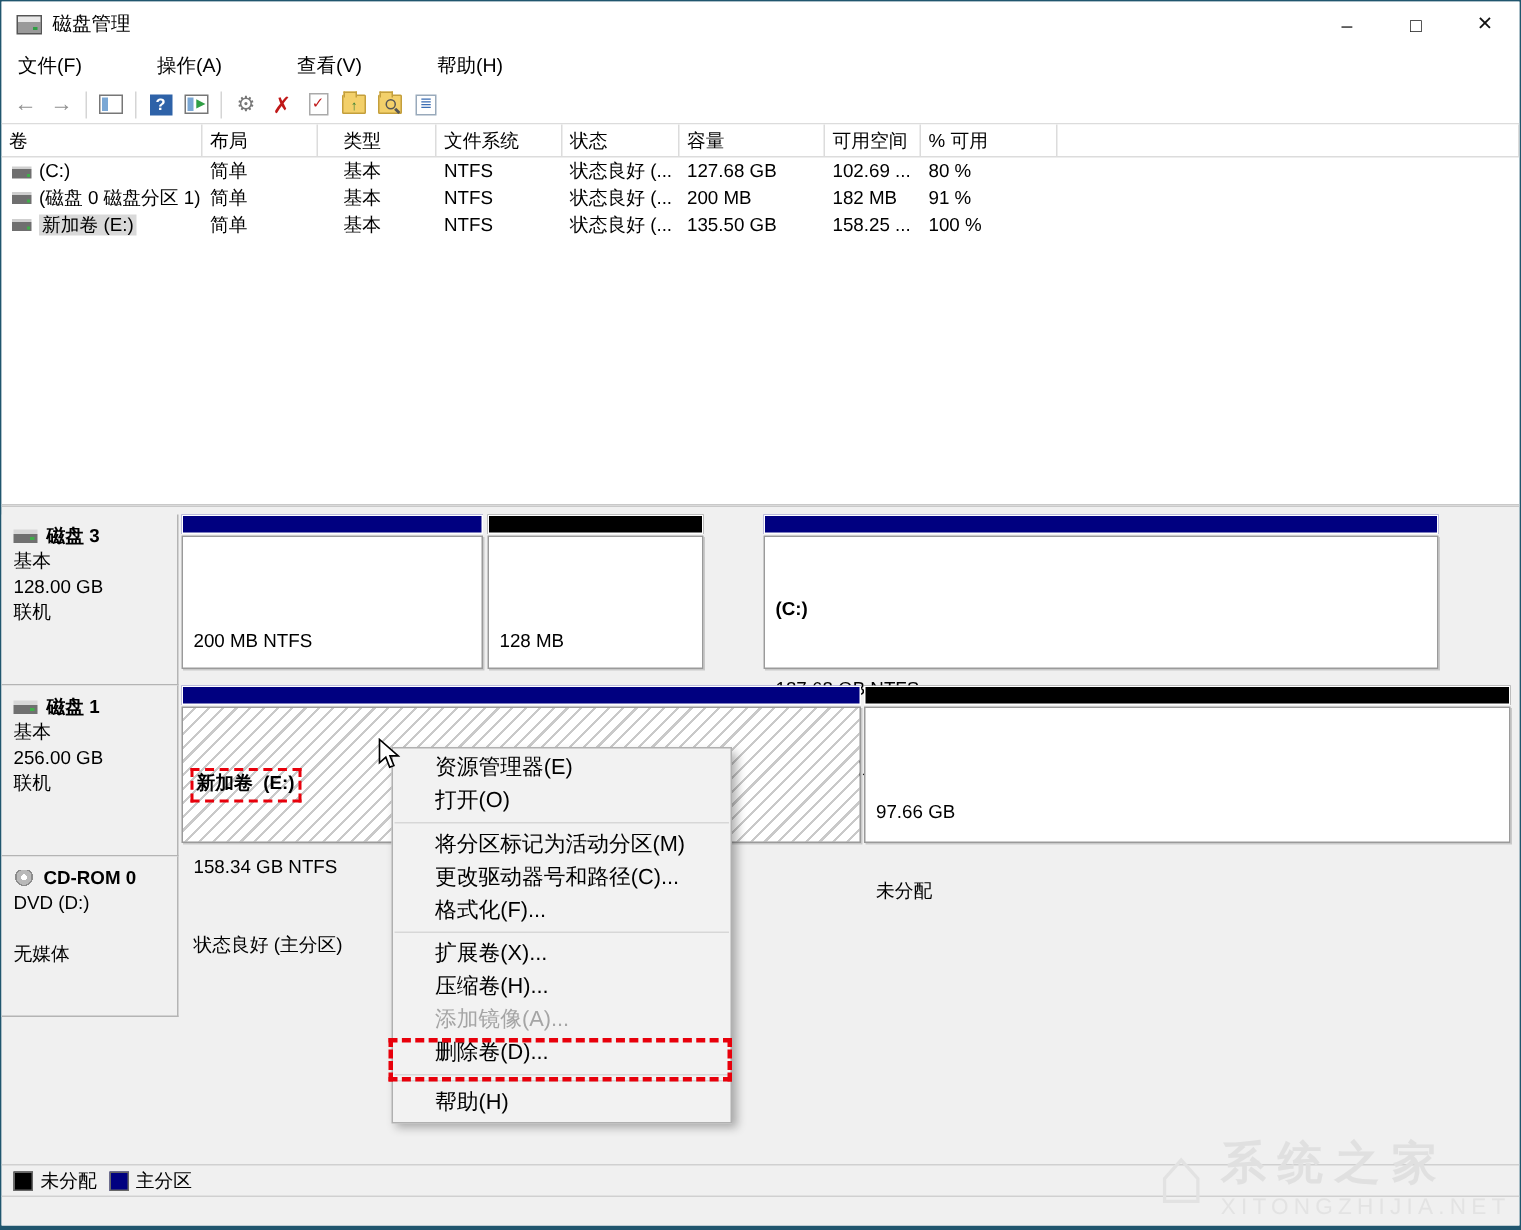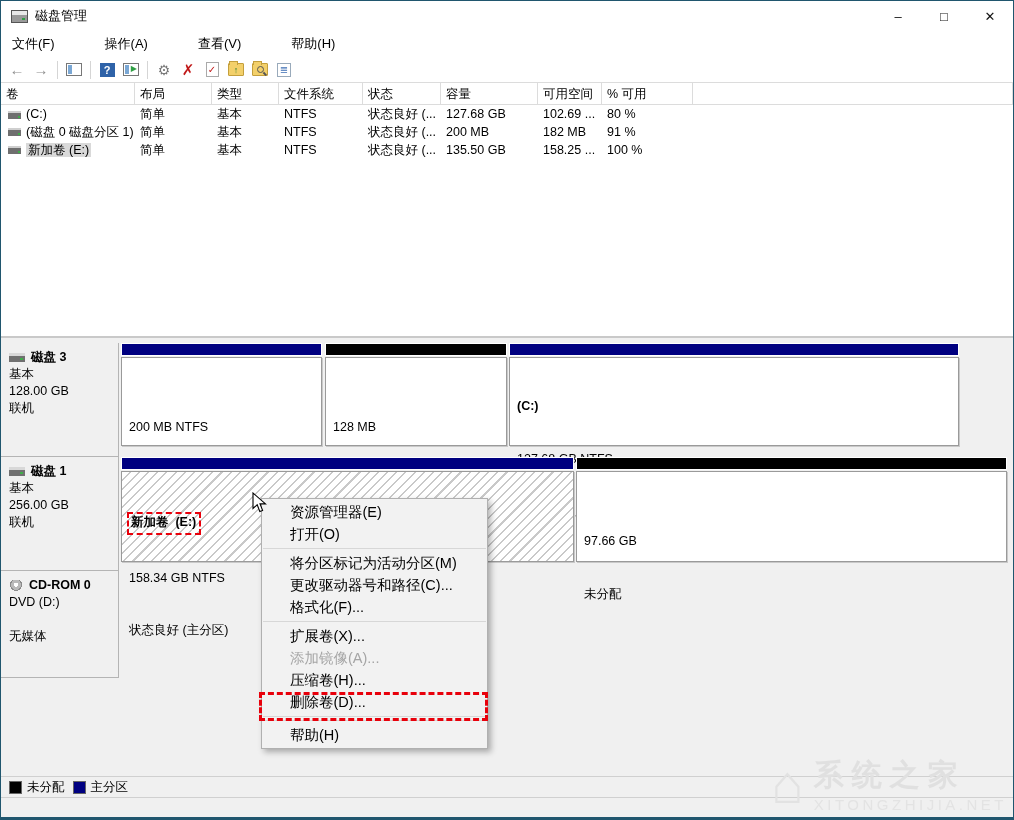--- a/index.html
+++ b/index.html
@@ -39,21 +39,21 @@
   .ico-folder .up { color:#2f7d32; font-weight:bold; }
   .ico-folder .lens { width:7px; height:7px; border:1.5px solid #555; border-radius:50%; position:relative; }
   .ico-folder .lens::after { content:""; position:absolute; width:4px; height:1.5px; background:#555; left:5px; top:6px; transform:rotate(45deg); }
   .ico-list { width:14px; height:14px; border:1px solid #9ab; background:#fff; color:#3c6eb4; font-size:10px; display:flex; align-items:center; justify-content:center; }
   
   .volume-list { position:absolute; left:0; top:82px; width:100%; height:254px; background:#fff; border-bottom:1px solid #c9c9c9; font-size:12.5px; }
   .vl-header { display:flex; height:22px; border-bottom:1px solid #dcdcdc; }
   .vl-h { border-right:1px solid #dcdcdc; padding:3px 0 0 5px; }
   .vl-row { display:flex; height:18px; align-items:center; }
   .vl-c { padding-left:5px; white-space:nowrap; overflow:hidden; }
-  .c0{width:134px;} .c1{width:77px;} .c2{width:67px;} .c3{width:84px;} .c4{width:78px;} .c5{width:97px;} .c6{width:64px;} .c7{width:91px;} .cf{flex:1;}
+  .c0{width:134px;} .c1{width:77px;} .c2{width:67px;margin-left:12px;} .c3{width:84px;} .c4{width:78px;} .c5{width:97px;} .c6{width:64px;} .c7{width:91px;} .cf{flex:1;}
   .vol-ico { display:inline-block; width:13px; height:8px; background:linear-gradient(#cfcfcf 0 2px,#6f6f6f 2px 100%); margin:0 5px 0 2px; position:relative; vertical-align:middle; }
   .vol-ico::after { content:""; position:absolute; right:1px; bottom:1px; width:2px; height:2px; background:#3fae49; }
   .sel-label { background:#d9d9d9; padding:0 2px; }
   
   .gview { position:absolute; left:0; top:336px; width:100%; height:439px; background:#f0f0f0; border-top:1px solid #c9c9c9; }
   .disk-row { position:absolute; left:0; width:100%; }
   .disk-label { position:absolute; left:0; top:0; width:118px; height:100%; background:#f0f0f0; border-right:1px solid #b4b4b4; border-bottom:1px solid #b4b4b4; padding:6px 0 0 8px; font-size:12.5px; line-height:17px; }
   .disk-title { font-weight:bold; font-size:12.5px; display:flex; align-items:center; gap:6px; }
   .drive-ico { display:inline-block; width:16px; height:9px; background:linear-gradient(#d8d8d8 0 3px,#707070 3px 100%); position:relative; }
   .drive-ico::after { content:""; position:absolute; right:2px; bottom:2px; width:3px; height:2px; background:#3fae49; }
@@ -206,21 +206,21 @@
       <div>128.00 GB</div>
       <div>联机</div>
     </div>
     <div class="part" style="left:120px;width:201px;">
       <div class="part-head head-primary"></div>
       <div class="part-body pad2" style="height:89px;">
         <div>200 MB NTFS</div>
         <div>状态良好 (系统, 活动, 主分区)</div>
       </div>
     </div>
-    <div class="part" style="left:324px;width:182px;">
+    <div class="part" style="left:324px;width:144px;">
       <div class="part-head head-unalloc"></div>
       <div class="part-body pad2" style="height:89px;">
         <div>128 MB</div>
         <div>未分配</div>
       </div>
     </div>
     <div class="part" style="left:508px;width:450px;">
       <div class="part-head head-primary"></div>
       <div class="part-body" style="height:89px;">
         <div class="pname">(C:)</div>
@@ -284,22 +284,22 @@
 
 <div class="ctx">
   <div class="ctx-item">资源管理器(E)</div>
   <div class="ctx-item">打开(O)</div>
   <div class="ctx-sep"></div>
   <div class="ctx-item">将分区标记为活动分区(M)</div>
   <div class="ctx-item">更改驱动器号和路径(C)...</div>
   <div class="ctx-item">格式化(F)...</div>
   <div class="ctx-sep"></div>
   <div class="ctx-item">扩展卷(X)...</div>
+  <div class="ctx-item">压缩卷(H)...</div>
   <div class="ctx-item disabled">添加镜像(A)...</div>
-  <div class="ctx-item">压缩卷(H)...</div>
   <div class="ctx-item">删除卷(D)...</div>
   <div class="ctx-sep"></div>
   <div class="ctx-sep"></div>
   <div class="ctx-item">帮助(H)</div>
 </div>
 
 <div class="anno-box" style="left:258px;"></div>
 
 <svg class="cursor" width="15" height="21" viewBox="0 0 15 21">
   <path d="M1,1 L1,16.5 L5.2,12.8 L7.8,19.5 L10.6,18.4 L8,11.9 L13.5,11.9 Z" fill="#ffffff" stroke="#000000" stroke-width="1.1"></path>

